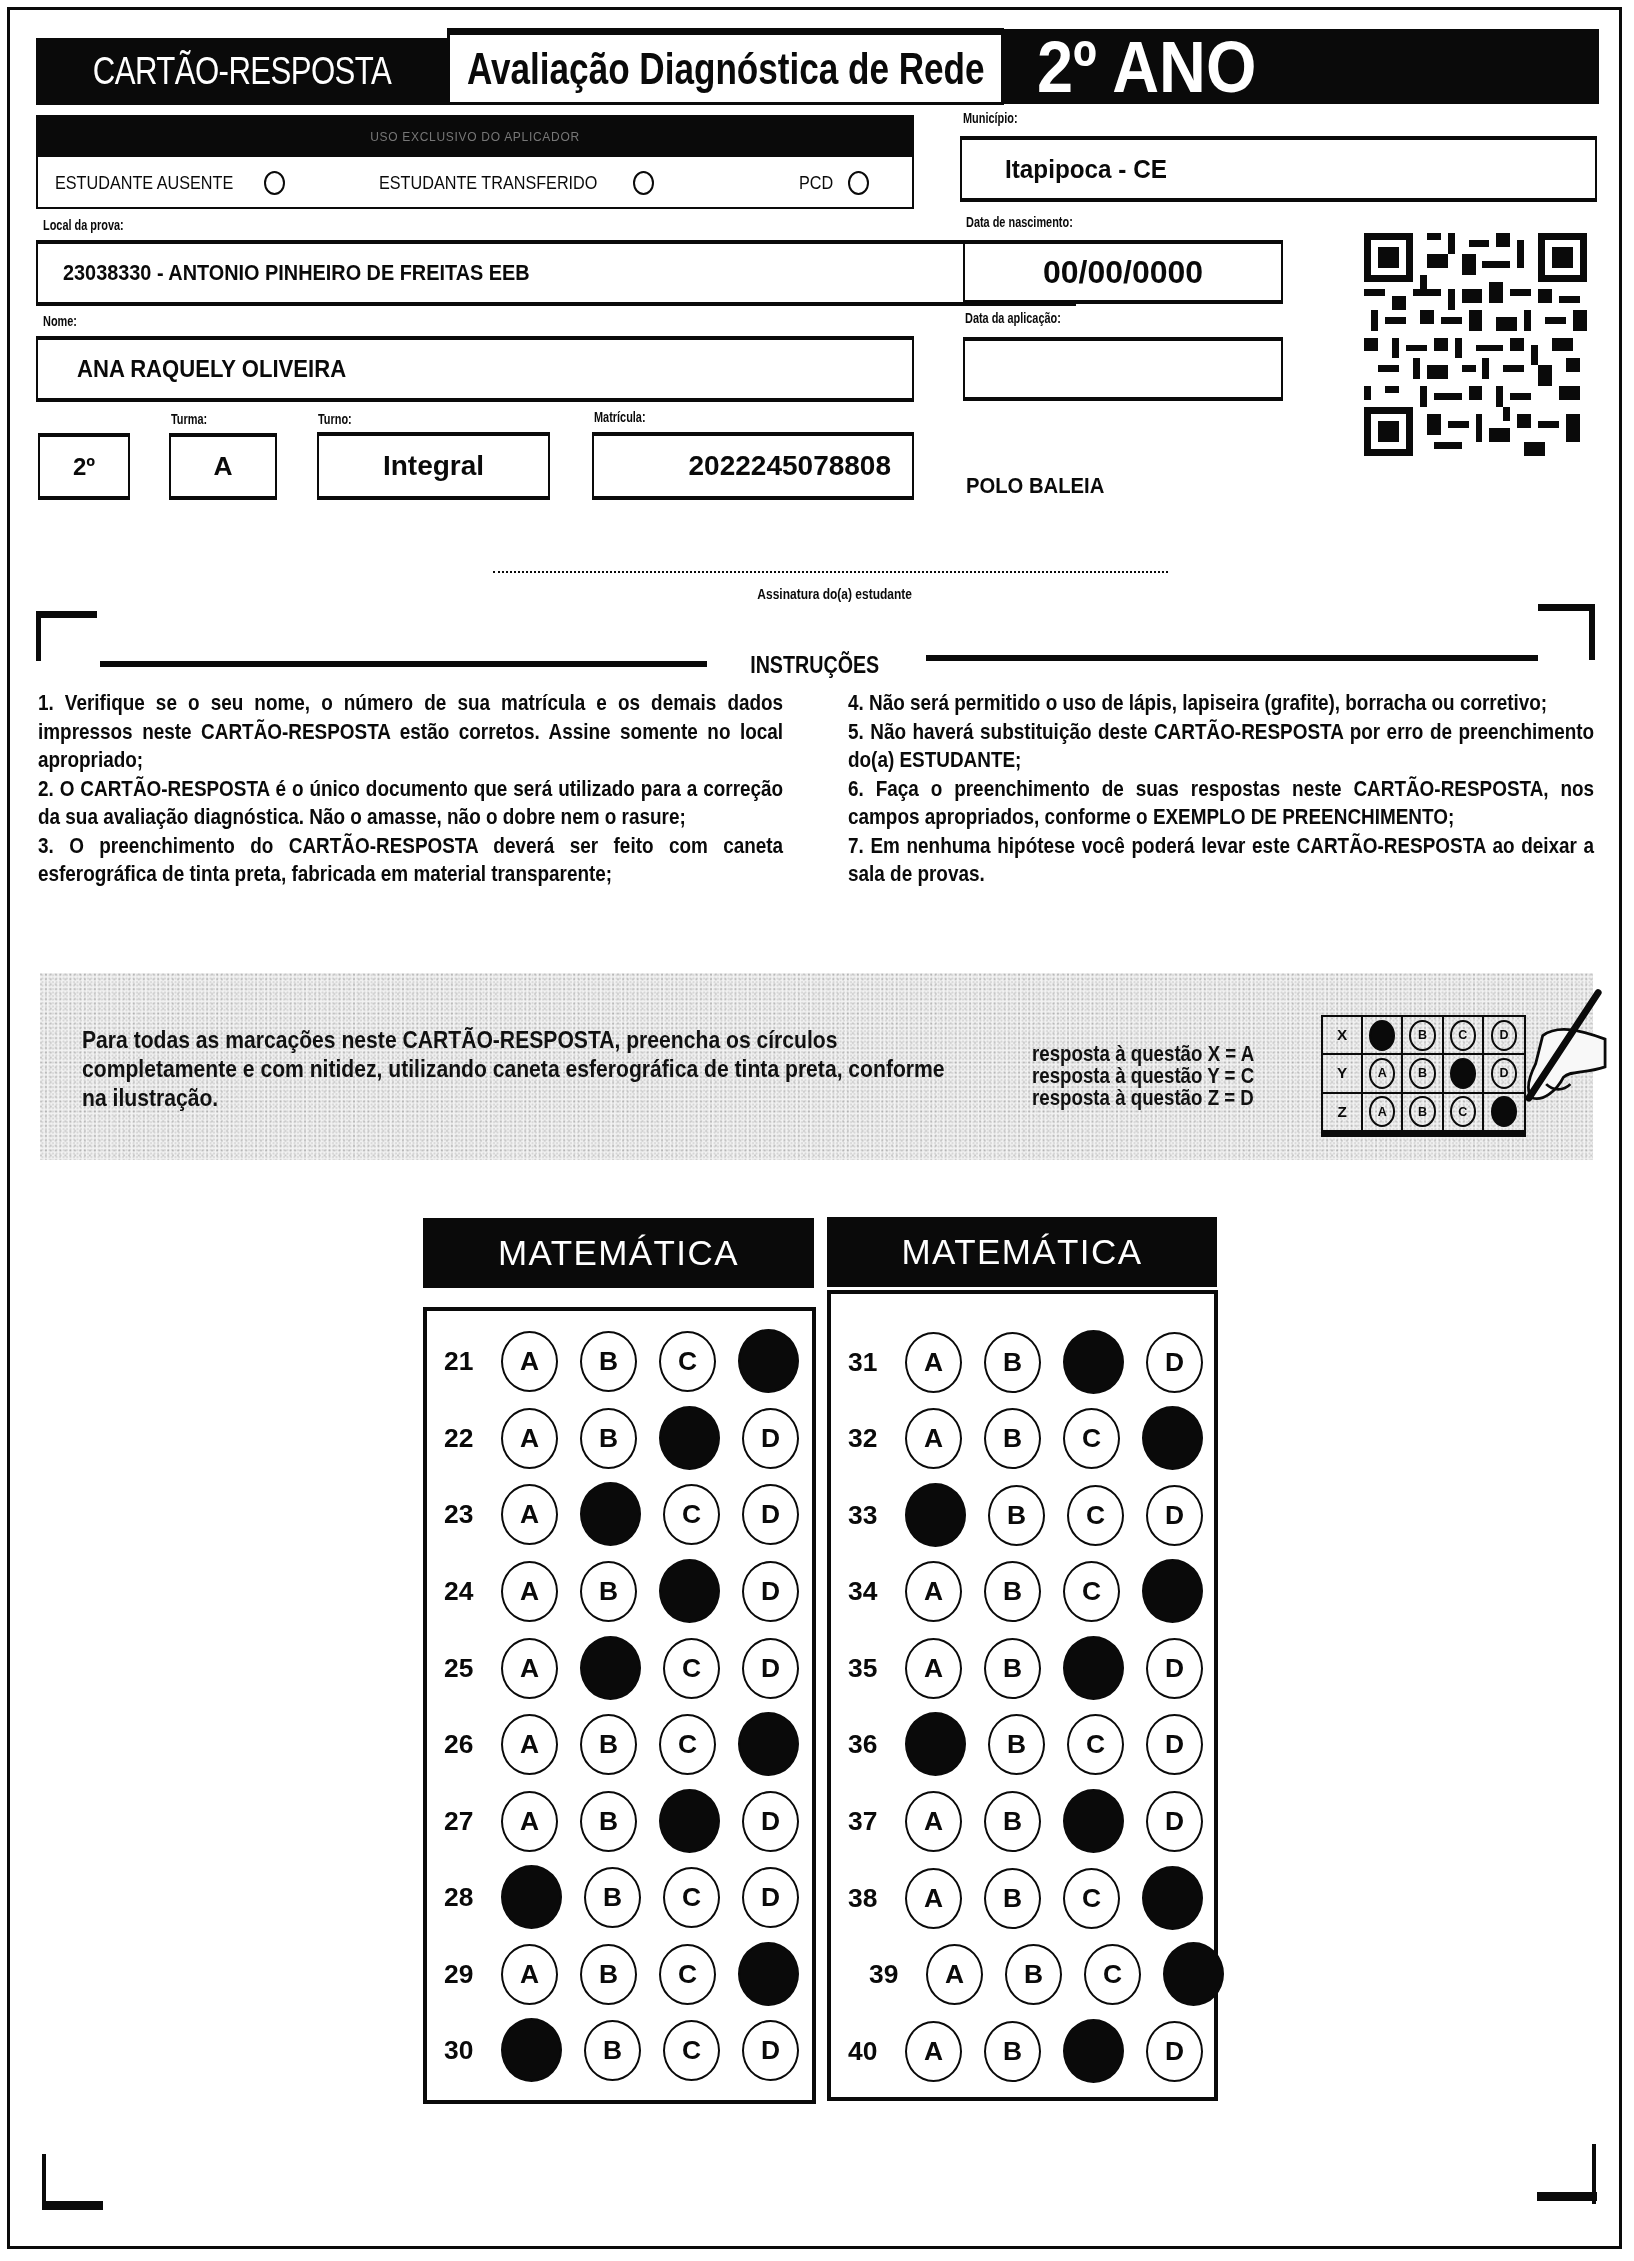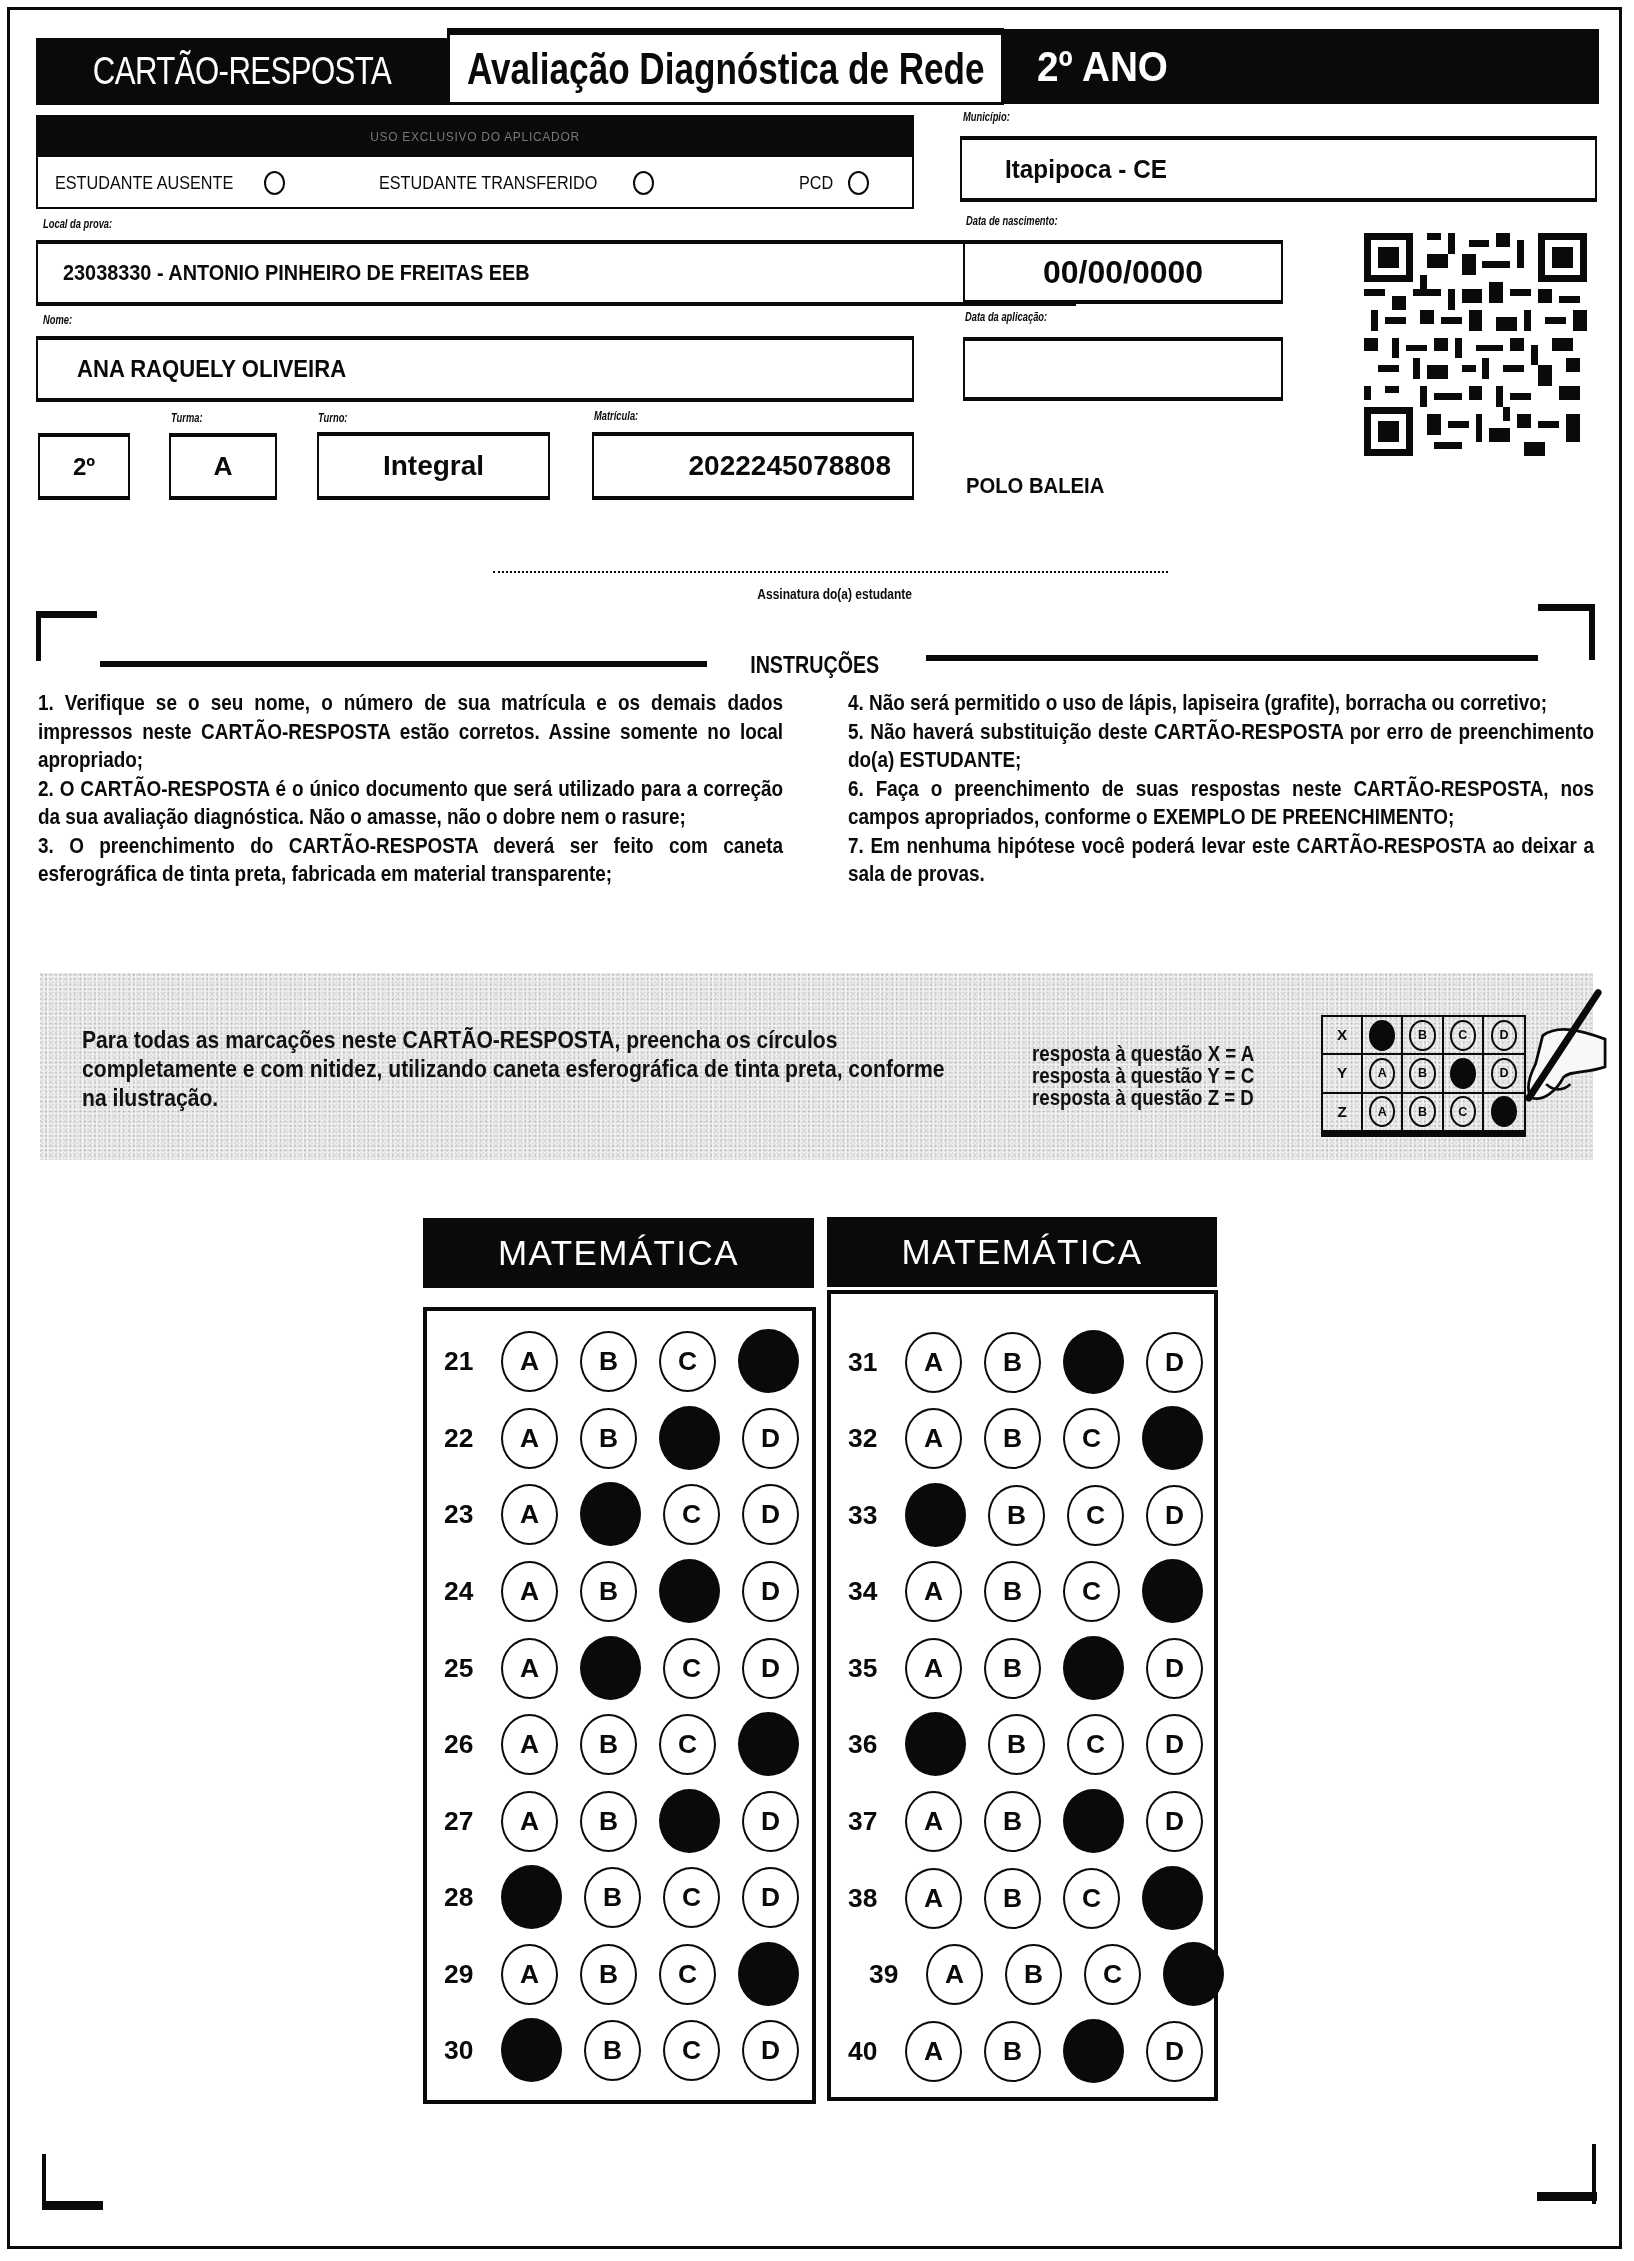--- a/index.html
+++ b/index.html
@@ -4,30 +4,30 @@
 <style>
   html, body { margin:0; padding:0; background:#fff; }
   body { width:1635px; height:2261px; position:relative; overflow:hidden; font-family:"Liberation Sans", sans-serif; color:#0a0a0a; }
   .abs { position:absolute; }
   .page-border { left:7px; top:7px; width:1615px; height:2242px; border:3.5px solid #0a0a0a; box-sizing:border-box; }
   .bar-black { background:#0a0a0a; color:#fff; }
   .h-title-left { left:36px; top:38px; width:411px; height:67px; display:flex; align-items:center; justify-content:center; font-size:38px; letter-spacing:-0.7px; }
   .h-title-left span { display:inline-block; transform:scaleX(0.82); }
   .h-title-mid { left:447px; top:28px; width:557px; height:77px; background:#fff; border:3.5px solid #0a0a0a; border-top-width:7px; box-sizing:border-box; display:flex; align-items:center; justify-content:center; font-weight:bold; font-size:45px; }
   .h-title-mid span { display:inline-block; transform:scaleX(0.78); white-space:nowrap; }
-  .h-title-right { left:1004px; top:29px; width:595px; height:75px; display:flex; align-items:center; padding-left:33px; box-sizing:border-box; font-size:43px; font-weight:bold; }
+  .h-title-right { left:1004px; top:29px; width:595px; height:75px; display:flex; align-items:center; padding-left:33px; box-sizing:border-box; font-size:72px; font-weight:bold; }
   .h-title-right span { display:inline-block; transform:scaleX(0.9); transform-origin:left center; }
 
   .aplic-panel { left:36px; top:115px; width:878px; height:94px; border:2.8px solid #0a0a0a; box-sizing:border-box; }
   .aplic-band { left:0; top:0; width:100%; height:40px; background:#0a0a0a; color:#777; font-size:12px; display:flex; align-items:center; justify-content:center; letter-spacing:0.7px; }
   .aplic-opt { top:54px; font-size:18px; display:flex; align-items:center; gap:11px; }
   .aplic-opt .lbl { display:inline-block; transform:scaleX(0.9); transform-origin:left center; white-space:nowrap; }
   .radio { width:21px; height:24px; border:2.1px solid #0a0a0a; border-radius:50%; display:inline-block; box-sizing:border-box; }
 
-  .lbl-small { font-size:12px; font-weight:bold;font-style:italic; }
+  .lbl-small { font-size:14px; font-weight:bold; }
   .lbl-small span { display:inline-block; transform:scaleX(0.78); transform-origin:left center; white-space:nowrap; }
   .field { border:2.8px solid #0a0a0a; border-top-width:4.2px; border-bottom-width:4.2px; box-sizing:border-box; display:flex; align-items:center; background:#fff; }
   .field .val { font-weight:bold; white-space:nowrap; display:inline-block; transform:scaleX(0.92); transform-origin:left center; }
 
   .qr { left:1364px; top:233px; width:223px; height:223px; }
 
   .sig-line { left:493px; top:571px; width:675px; height:0; border-top:2.8px dotted #0a0a0a; }
   .sig-label { left:696px; top:585px; width:278px; text-align:center; font-size:15px; font-weight:bold; }
   .sig-label span { display:inline-block; transform:scaleX(0.8); }
 

